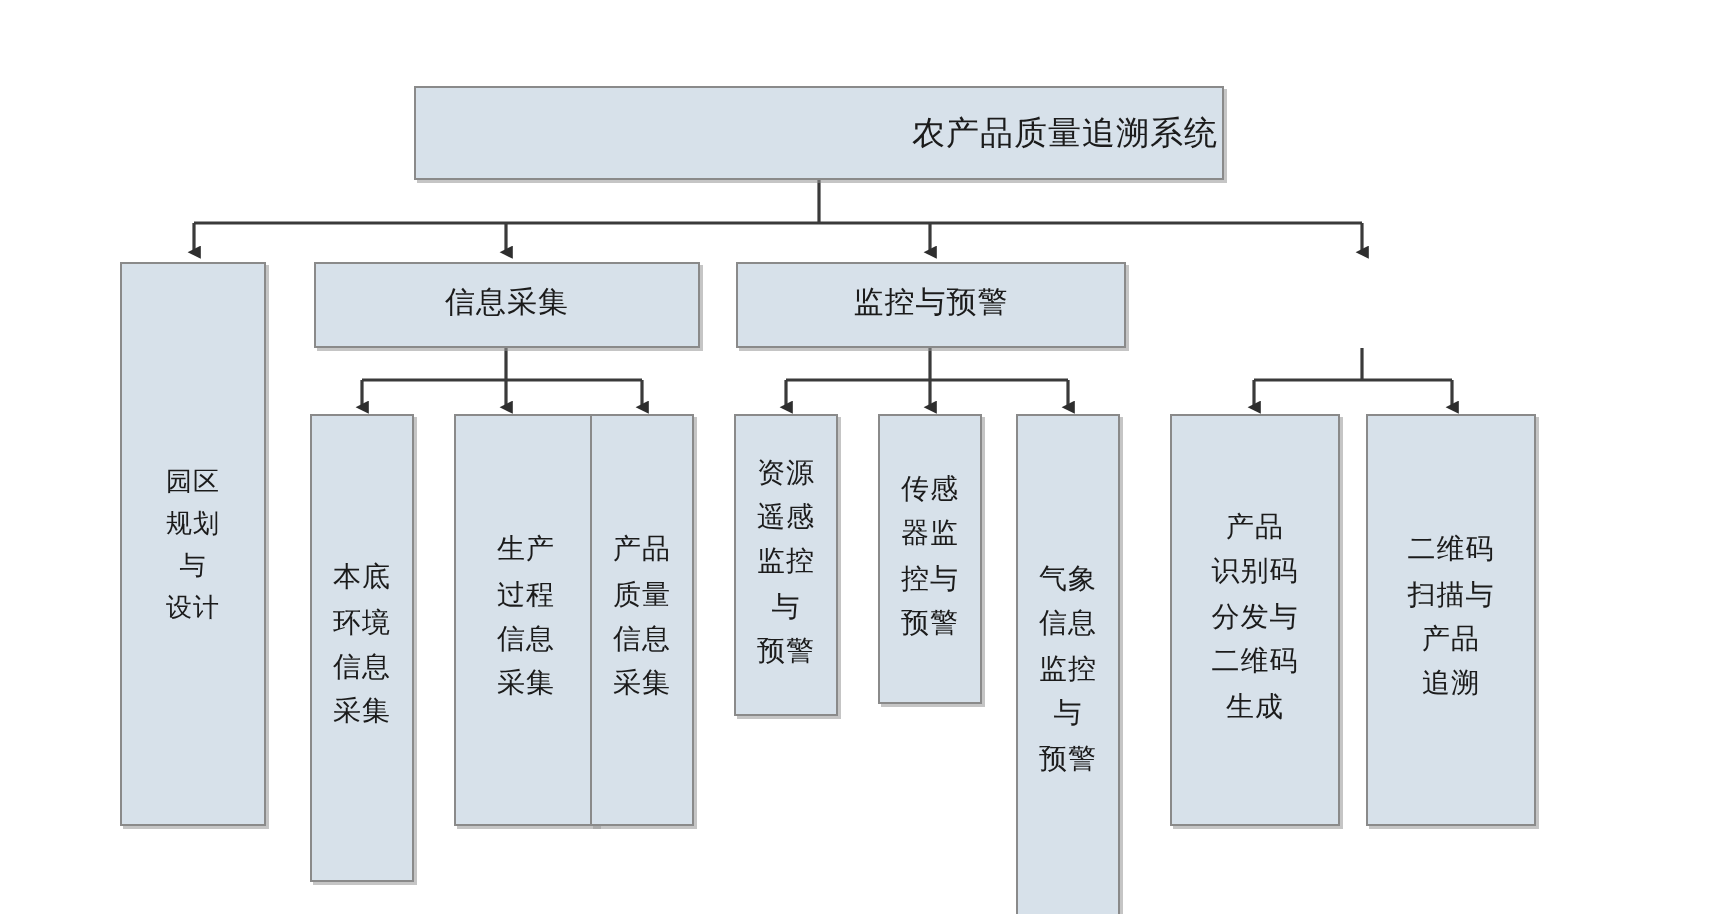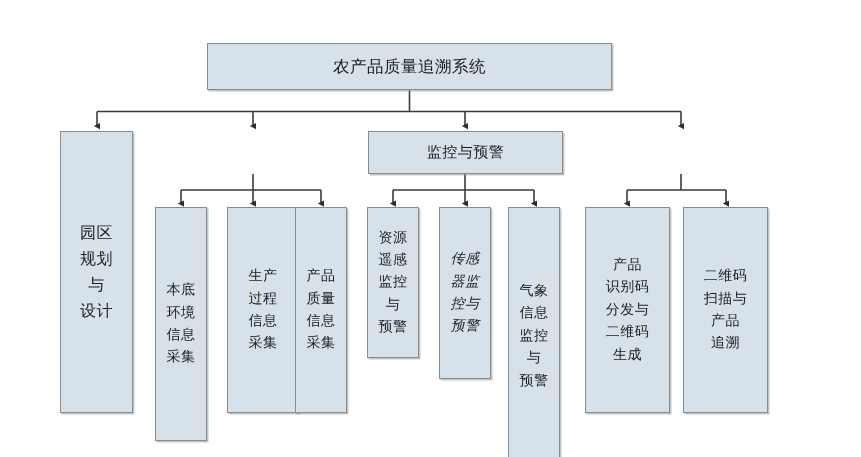--- a/index.html
+++ b/index.html
@@ -49,33 +49,34 @@
   .node-label {
     display: block;
     width: 100%;
     padding: 0 2px;
     white-space: pre-line;
   }
 
   
   .node.level-root {
     font-size: 16.5px;
+    text-align: right;
   }
   
   .node.level-two {
     font-size: 15px;
   }
   
   .node.level-leaf {
     font-size: 14px;
     line-height: 1.6;
   }
   
   .node.level-column {
-    font-size: 16px;
+    font-size: 13px;
     line-height: 1.62;
   }
 </style>
 </head>
 <body>
 
 <div id="diagram-canvas">
 
   <svg id="connectors" viewBox="0 0 861 457" width="861" height="457" xmlns="http://www.w3.org/2000/svg">
     <defs>
@@ -118,20 +119,23 @@
     <span class="node-label">农产品质量追溯系统</span>
   </div>
 
   <div class="node level-column" style="left:60px; top:131px; width:73px; height:282px;">
     <span class="node-label">园区
 规划
 与
 设计</span>
   </div>
 
+  <div class="node level-two" style="left:157px; top:131px; width:193px; height:43px;">
+    <span class="node-label">信息采集</span>
+  </div>
 
   <div class="node level-two" style="left:368px; top:131px; width:195px; height:43px;">
     <span class="node-label">监控与预警</span>
   </div>
 
 
   <div class="node level-leaf" style="left:155px; top:207px; width:52px; height:234px;">
     <span class="node-label">本底
 环境
 信息
@@ -153,21 +157,21 @@
   </div>
 
   <div class="node level-leaf" style="left:367px; top:207px; width:52px; height:151px;">
     <span class="node-label">资源
 遥感
 监控
 与
 预警</span>
   </div>
 
-  <div class="node level-leaf" style="left:439px; top:207px; width:52px; height:172px;font-style:italic;">
+  <div class="node level-leaf" style="left:439px; top:207px; width:52px; height:145px;">
     <span class="node-label">传感
 器监
 控与
 预警</span>
   </div>
 
   <div class="node level-leaf" style="left:508px; top:207px; width:52px; height:258px;">
     <span class="node-label">气象
 信息
 监控

